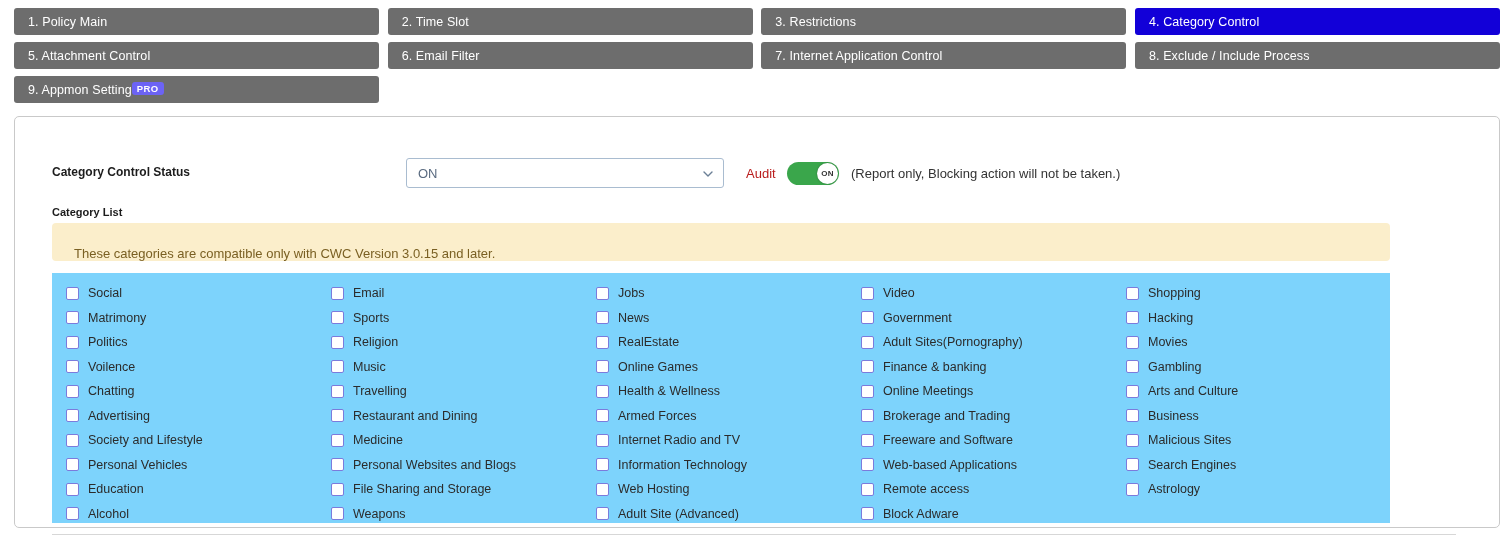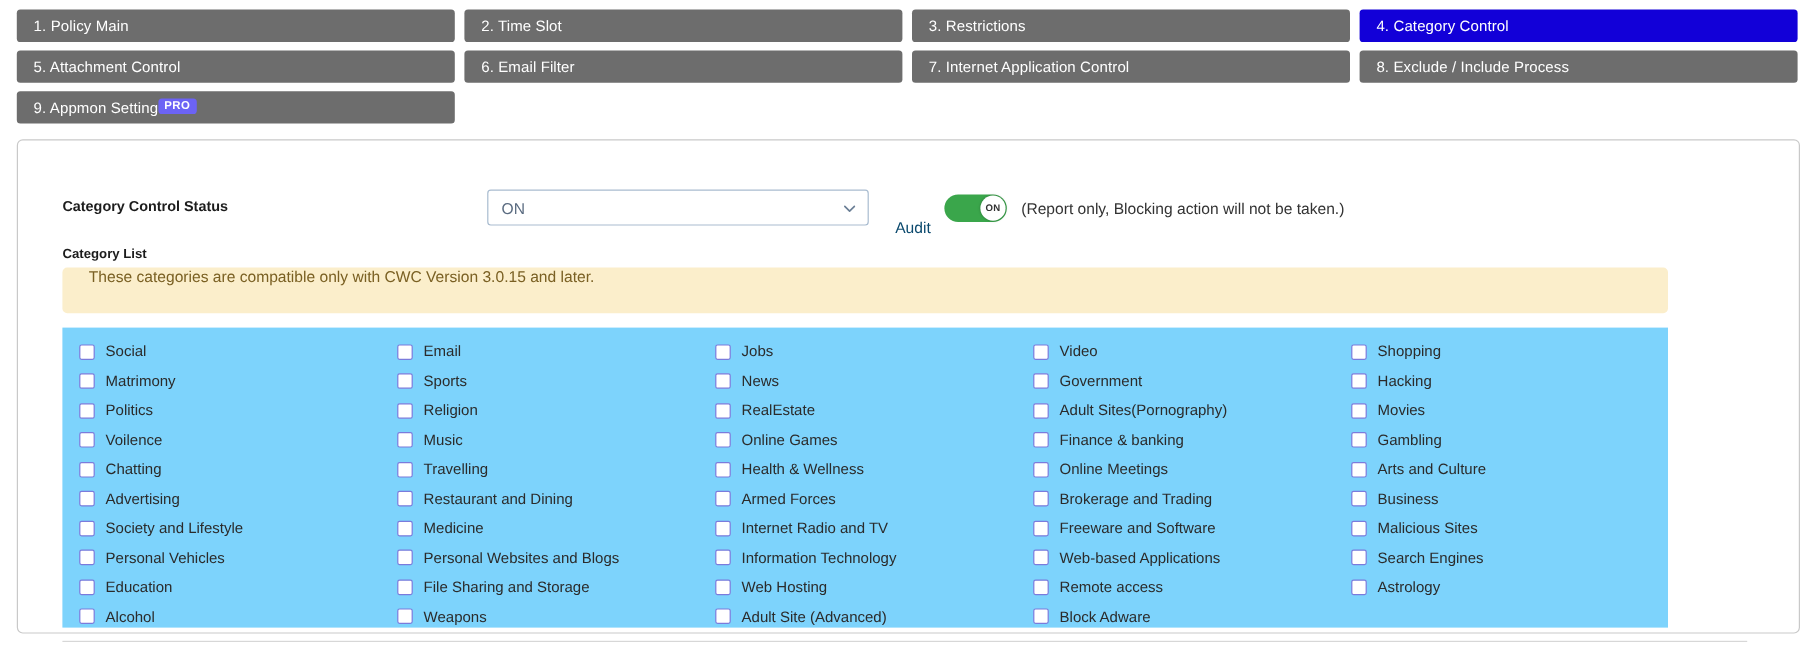--- a/index.html
+++ b/index.html
@@ -22,20 +22,21 @@
   #tab-strip {
     position: absolute;
     left: 14px;
     top: 8px;
     width: 1486px;
   }
   .tab-row {
     display: flex;
     gap: 8px;
     margin-bottom: 7px;
+    justify-content: space-between;
   }
   .tab {
     flex: 0 0 auto;
     width: 365px;
     height: 27px;
     box-sizing: border-box;
     background: #6d6d6d;
     color: #ffffff;
     border-radius: 3px;
     display: flex;
@@ -121,23 +122,23 @@
     top: 11px;
     width: 9px;
     height: 9px;
     pointer-events: none;
   }
   #select-chevron svg { display: block; }
 
   #audit-label {
     position: absolute;
     left: 694px;
-    top: 24px;
+    top: 8px;
     font-size: 13px;
-    color: #0c4a6e;
+    color: #b91c1c;
   }
   #audit-toggle {
     position: absolute;
     left: 735px;
     top: 4px;
     width: 52px;
     height: 23px;
     border-radius: 12px;
     background: #3aa64b;
     cursor: pointer;
@@ -180,21 +181,21 @@
   #compat-banner {
     position: absolute;
     left: 37px;
     top: 106px;
     width: 1338px;
     height: 38px;
     box-sizing: border-box;
     background: #fbeecb;
     border-radius: 4px;
     display: flex;
-    align-items: flex-start;
+    align-items: flex-end;
     padding-left: 22px;
     font-size: 13px;
     color: #7a6023;
   }
 
   #category-grid {
     position: absolute;
     left: 37px;
     top: 156px;
     width: 1338px;

